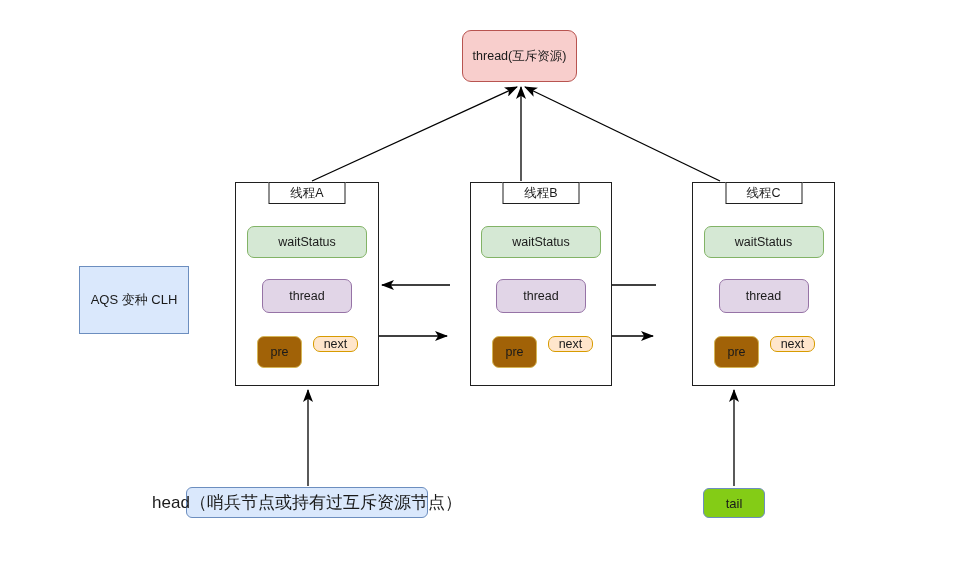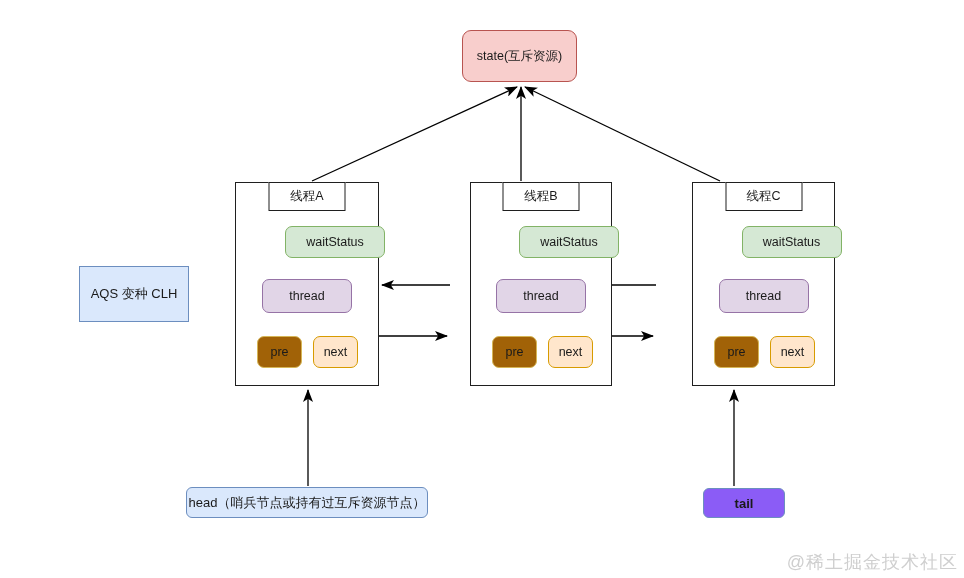--- a/index.html
+++ b/index.html
@@ -10,55 +10,54 @@
   }
   .abs { position:absolute; box-sizing:border-box; }
   .cbox { display:flex; align-items:center; justify-content:center; text-align:center; }
 
   .state-box {
     left:462px; top:30px; width:115px; height:52px;
     background:#f8cecc; border:1.5px solid #b85450; border-radius:9px;
     font-size:12.5px;
   }
   .aqs-box {
-    left:79px; top:266px; width:110px; height:56px;
+    left:79px; top:266px; width:110px; height:68px;
     background:#dae8fc; border:1.5px solid #6c8ebf;
     font-size:13px;
   }
   .thread-box {
     top:182px; height:204px; background:#ffffff; border:1.3px solid #1f1f1f;
   }
   .thread-title {
     position:absolute; box-sizing:border-box; top:-1px; left:50%; transform:translateX(-50%);
-    width:77px; height:29px; background:#ffffff; border:1px solid #1f1f1f;
+    width:77px; height:22px; background:#ffffff; border:1px solid #1f1f1f;
     display:flex; align-items:center; justify-content:center; font-size:12.5px;
   }
   .field {
     position:absolute; box-sizing:border-box; border-radius:7px;
     display:flex; align-items:center; justify-content:center; font-size:12.5px;
   }
-  .wait-status { top:43px; left:50%; transform:translateX(-50%); width:100px; height:32px;
-    background:#d5e8d4; border:1.5px solid #82b366;margin-left:28px; }
+  .wait-status { top:43px; left:50%; transform:translateX(-50%); width:120px; height:32px;
+    background:#d5e8d4; border:1.5px solid #82b366; }
   .thread-field { top:96px; left:50%; transform:translateX(-50%); width:90px; height:34px;
     background:#e1d5e7; border:1.5px solid #9673a6; }
   .pre-field { top:153px; left:21px; width:45px; height:32px;
     background:#a16207; border:1.5px solid #d6b656; }
-  .next-field { top:153px; left:77px; width:45px; height:32px;
+  .next-field { top:153px; left:77px; width:45px; height:16px;
     background:#ffe6cc; border:1.5px solid #d79b00; }
 
   .head-box {
     left:186px; top:487px; width:242px; height:31px;
     background:#dae8fc; border:1.5px solid #6c8ebf; border-radius:6px;
-    font-size:13px; white-space:nowrap;
+    font-size:17px; white-space:nowrap;
   }
   .tail-box {
-    left:703px; top:488px; width:82px; height:30px;
-    background:#8b5cf6; border:1.5px solid #6c8ebf; border-radius:6px;
+    left:703px; top:488px; width:62px; height:30px;
+    background:#84cc16; border:1.5px solid #6c8ebf; border-radius:6px;
     font-size:13px;
-    font-weight:bold;
   }
   .watermark {
     position:absolute; right:6px; bottom:4px; font-size:18px; color:#cfcfcf;
     letter-spacing:1px;
   }
   svg.wires { position:absolute; left:0; top:0; pointer-events:none; }
 </style>
 </head>
 <body>
 
@@ -77,21 +76,21 @@
       <path d="M450,285 L382,285" marker-end="url(#arw)"></path>
       <path d="M379,336 L447,336" marker-end="url(#arw)"></path>
       <path d="M656,285 L595,285" marker-end="url(#arw)"></path>
       <path d="M592,336 L653,336" marker-end="url(#arw)"></path>
       <path d="M308,486 L308,390" marker-end="url(#arw)"></path>
       <path d="M734,486 L734,390" marker-end="url(#arw)"></path>
     </g>
   </svg>
 
   <div class="abs cbox state-box">
-    <span>state(互斥资源)</span>
+    <span>thread(互斥资源)</span>
   </div>
 
   <div class="abs cbox aqs-box">
     <span>AQS 变种 CLH</span>
   </div>
 
   <div class="abs thread-box" style="left:235px;width:144px;">
     <div class="thread-title">
       <span>线程A</span>
     </div>
@@ -146,15 +145,14 @@
   </div>
 
   <div class="abs cbox head-box">
     <span>head（哨兵节点或持有过互斥资源节点）</span>
   </div>
 
   <div class="abs cbox tail-box">
     <span>tail</span>
   </div>
 
-  <div class="watermark">@稀土掘金技术社区</div>
 
 </div>
 
 </body></html>

